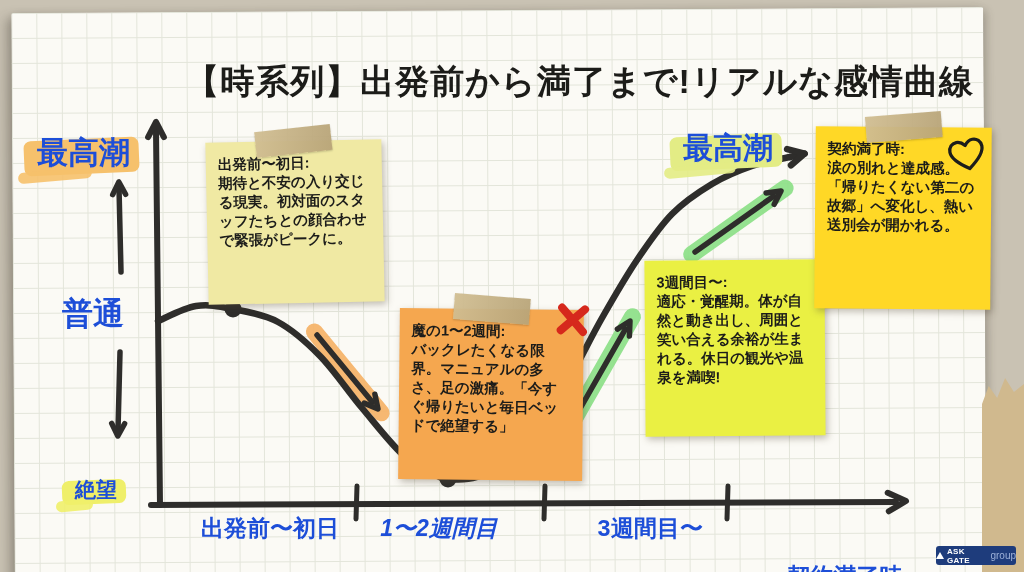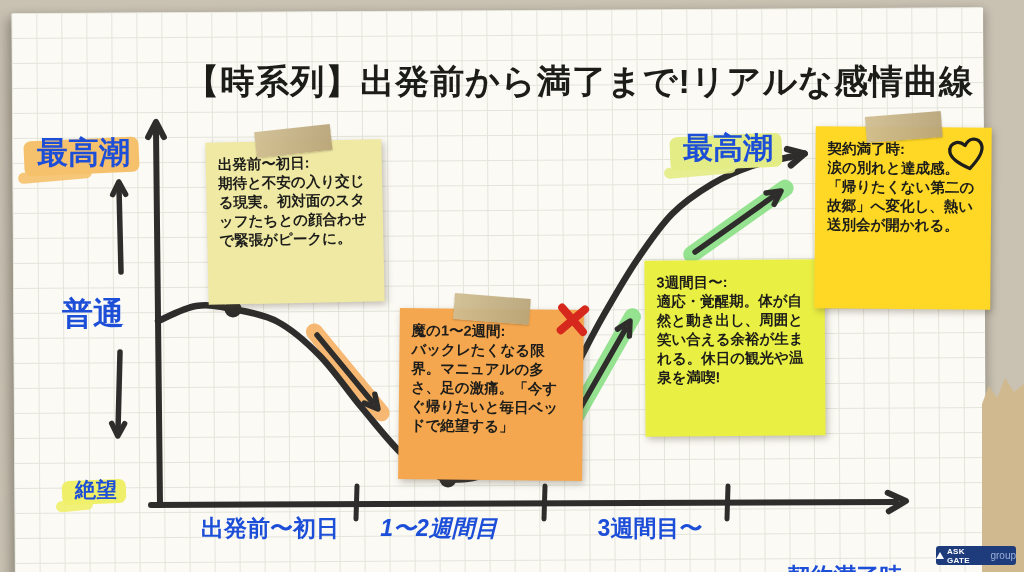--- a/index.html
+++ b/index.html
@@ -46,21 +46,21 @@
   .hl-yellow { --c: var(--hl-yellow,#efef6a); }
   .hl-green  { --c: var(--hl-green,#e3ec85); }
   .ylab-top    { left:32px;  top:132px; font-size:31px; }
   .ylab-mid    { left:62px;  top:293px; font-size:31px; }
   .ylab-bottom { left:70px;  top:448px; font-size:21px;margin-top:28px; }
   .peak-right  { left:678px; top:128px; font-size:30px; }
   .xlab {
     position:absolute; top:513px; transform:translateX(-50%); z-index:5;
     font-size:23px; font-weight:900; color:#1d4ed8; white-space:nowrap;
   }
-  .xlab-1 { left:270px; } .xlab-2 { left:439px;font-style:italic; } .xlab-3 { left:650px; } .xlab-4 { left:845px;margin-top:48px; }
+  .xlab-1 { left:270px; } .xlab-2 { left:439px;font-style:italic; } .xlab-3 { left:650px;font-family:Liberation Mono, monospace; } .xlab-4 { left:845px;margin-top:48px; }
   
   .note {
     position:absolute; z-index:6; padding:13px 12px 11px;
     font-size:14.5px; line-height:19px; font-weight:700; color:#1c1c1a;
     box-shadow:2px 3px 7px rgba(80,70,50,.35);
   }
   .note-title { display:block; }
   .note-1 { left:207px; top:141px; width:152px; min-height:138px; transform:rotate(-1.2deg); }
   .note-2 { left:399px; top:309px; width:160px; min-height:147px; transform:rotate(.6deg); }
   .note-3 { left:645px; top:260px; width:156px; min-height:152px; transform:rotate(-.4deg); }

